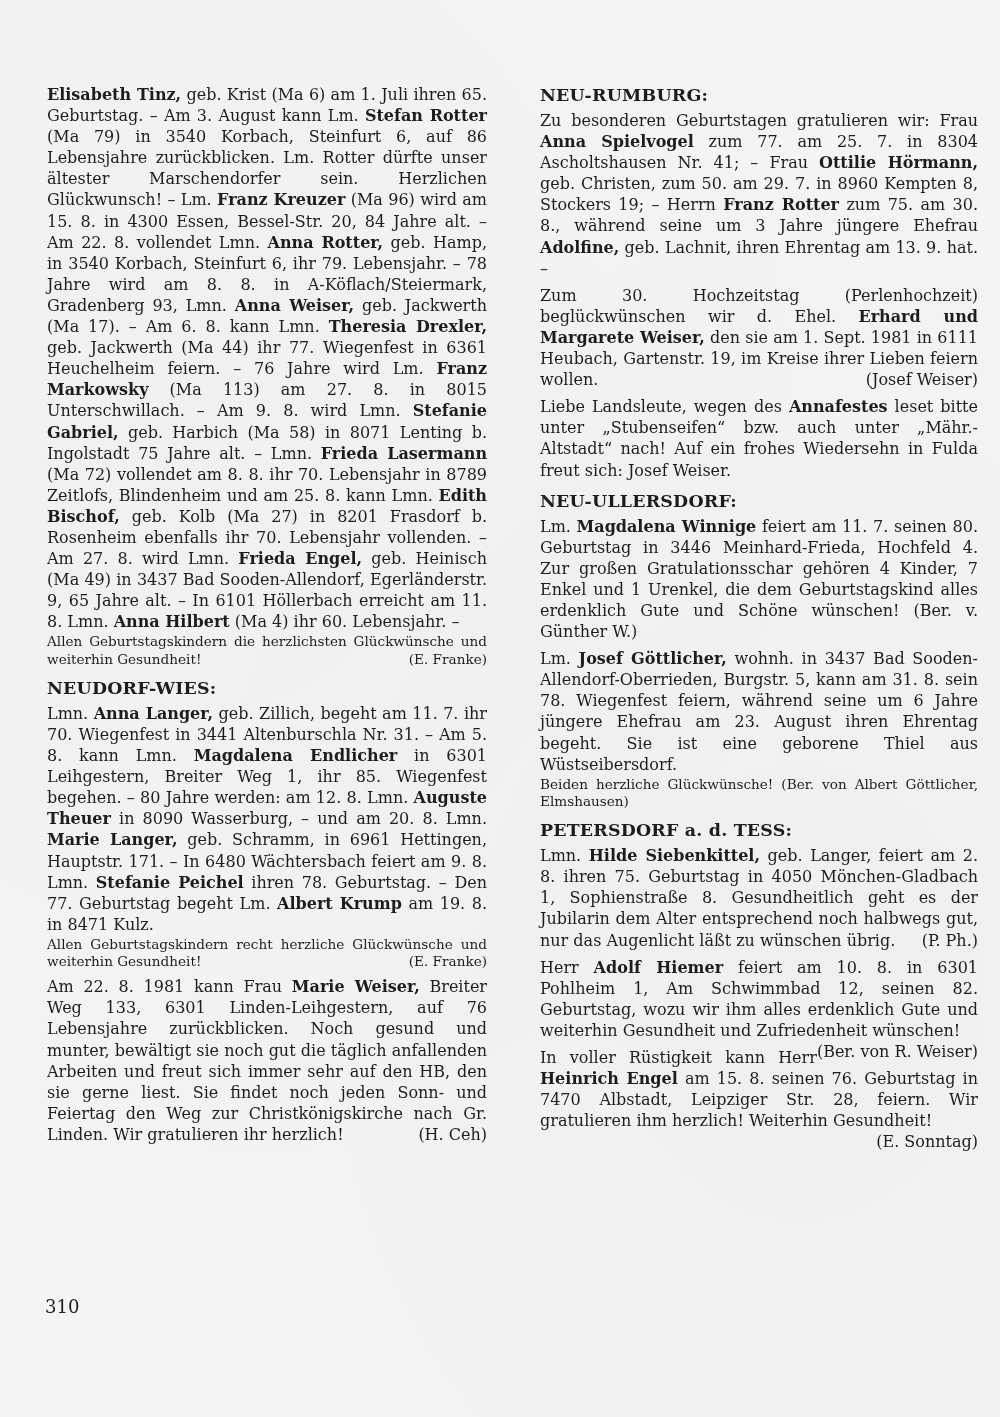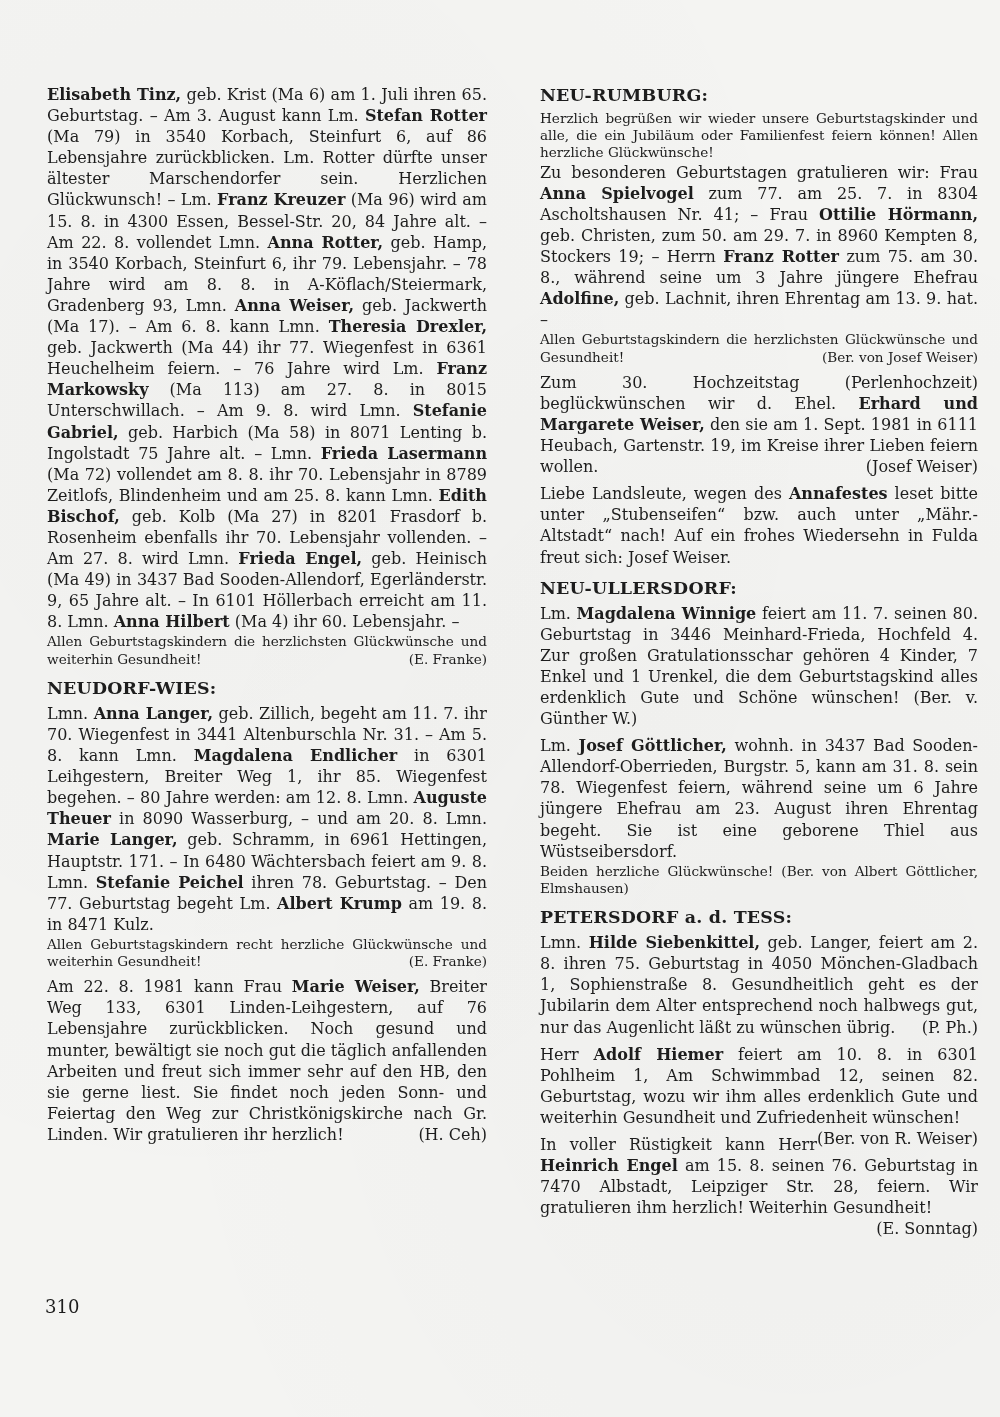--- a/index.html
+++ b/index.html
@@ -66,23 +66,21 @@
 
   <div class="heading">NEUDORF-WIES:</div>
   <p>Lmn. <b>Anna Langer,</b> geb. Zillich, begeht am 11. 7. ihr 70. Wiegenfest in 3441 Altenburschla Nr. 31. – Am 5. 8. kann Lmn. <b>Magdalena Endlicher</b> in 6301 Leihgestern, Breiter Weg 1, ihr 85. Wiegenfest begehen. – 80 Jahre werden: am 12. 8. Lmn. <b>Auguste Theuer</b> in 8090 Wasserburg, – und am 20. 8. Lmn. <b>Marie Langer,</b> geb. Schramm, in 6961 Hettingen, Hauptstr. 171. – In 6480 Wächtersbach feiert am 9. 8. Lmn. <b>Stefanie Peichel</b> ihren 78. Geburtstag. – Den 77. Geburtstag begeht Lm. <b>Albert Krump</b> am 19. 8. in 8471 Kulz.</p>
   <p class="small"><span>Allen Geburtstagskindern recht herzliche Glückwünsche und weiterhin Gesundheit!</span> <span class="sig">(E. Franke)</span></p>
 
   <p class="gap"><span>Am 22. 8. 1981 kann Frau <b>Marie Weiser,</b> Breiter Weg 133, 6301 Linden-Leihgestern, auf 76 Lebensjahre zurückblicken. Noch gesund und munter, bewältigt sie noch gut die täglich anfallenden Arbeiten und freut sich immer sehr auf den HB, den sie gerne liest. Sie findet noch jeden Sonn- und Feiertag den Weg zur Christkönigskirche nach Gr. Linden. Wir gratulieren ihr herzlich!</span> <span class="sig">(H. Ceh)</span></p>
 </div>
 
 <div class="column col-right">
   <div class="heading first">NEU-RUMBURG:</div>
-  <p class="small">Herzlich begrüßen wir wieder unsere Geburtstagskinder und alle, die ein Jubiläum oder Familienfest feiern können! Allen herzliche Glückwünsche!</p>
   <p>Zu besonderen Geburtstagen gratulieren wir: Frau <b>Anna Spielvogel</b> zum 77. am 25. 7. in 8304 Ascholtshausen Nr. 41; – Frau <b>Ottilie Hörmann,</b> geb. Christen, zum 50. am 29. 7. in 8960 Kempten 8, Stockers 19; – Herrn <b>Franz Rotter</b> zum 75. am 30. 8., während seine um 3 Jahre jüngere Ehefrau <b>Adolfine,</b> geb. Lachnit, ihren Ehrentag am 13. 9. hat. –</p>
-  <p class="small"><span>Allen Geburtstagskindern die herzlichsten Glückwünsche und Gesundheit!</span> <span class="sig">(Ber. von Josef Weiser)</span></p>
 
   <p class="gap"><span>Zum 30. Hochzeitstag (Perlenhochzeit) beglückwünschen wir d. Ehel. <b>Erhard und Margarete Weiser,</b> den sie am 1. Sept. 1981 in 6111 Heubach, Gartenstr. 19, im Kreise ihrer Lieben feiern wollen.</span> <span class="sig">(Josef Weiser)</span></p>
 
   <p class="gap">Liebe Landsleute, wegen des <b>Annafestes</b> leset bitte unter „Stubenseifen“ bzw. auch unter „Mähr.-Altstadt“ nach! Auf ein frohes Wiedersehn in Fulda freut sich: Josef Weiser.</p>
 
   <div class="heading">NEU-ULLERSDORF:</div>
   <p>Lm. <b>Magdalena Winnige</b> feiert am 11. 7. seinen 80. Geburtstag in 3446 Meinhard-Frieda, Hochfeld 4. Zur großen Gratulationsschar gehören 4 Kinder, 7 Enkel und 1 Urenkel, die dem Geburtstagskind alles erdenklich Gute und Schöne wünschen! (Ber. v. Günther W.)</p>
   <p class="gap">Lm. <b>Josef Göttlicher,</b> wohnh. in 3437 Bad Sooden-Allendorf-Oberrieden, Burgstr. 5, kann am 31. 8. sein 78. Wiegenfest feiern, während seine um 6 Jahre jüngere Ehefrau am 23. August ihren Ehrentag begeht. Sie ist eine geborene Thiel aus Wüstseibersdorf.</p>
   <p class="small">Beiden herzliche Glückwünsche! (Ber. von Albert Göttlicher, Elmshausen)</p>
 

